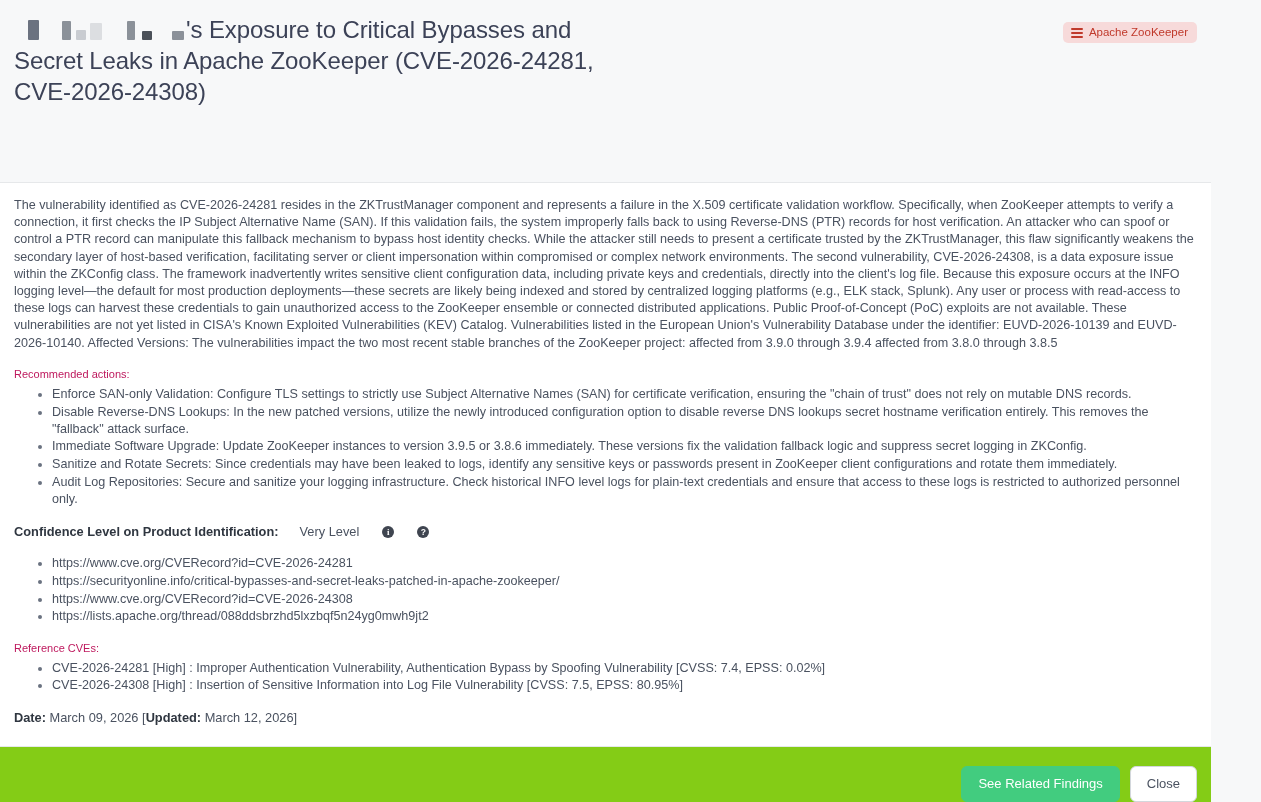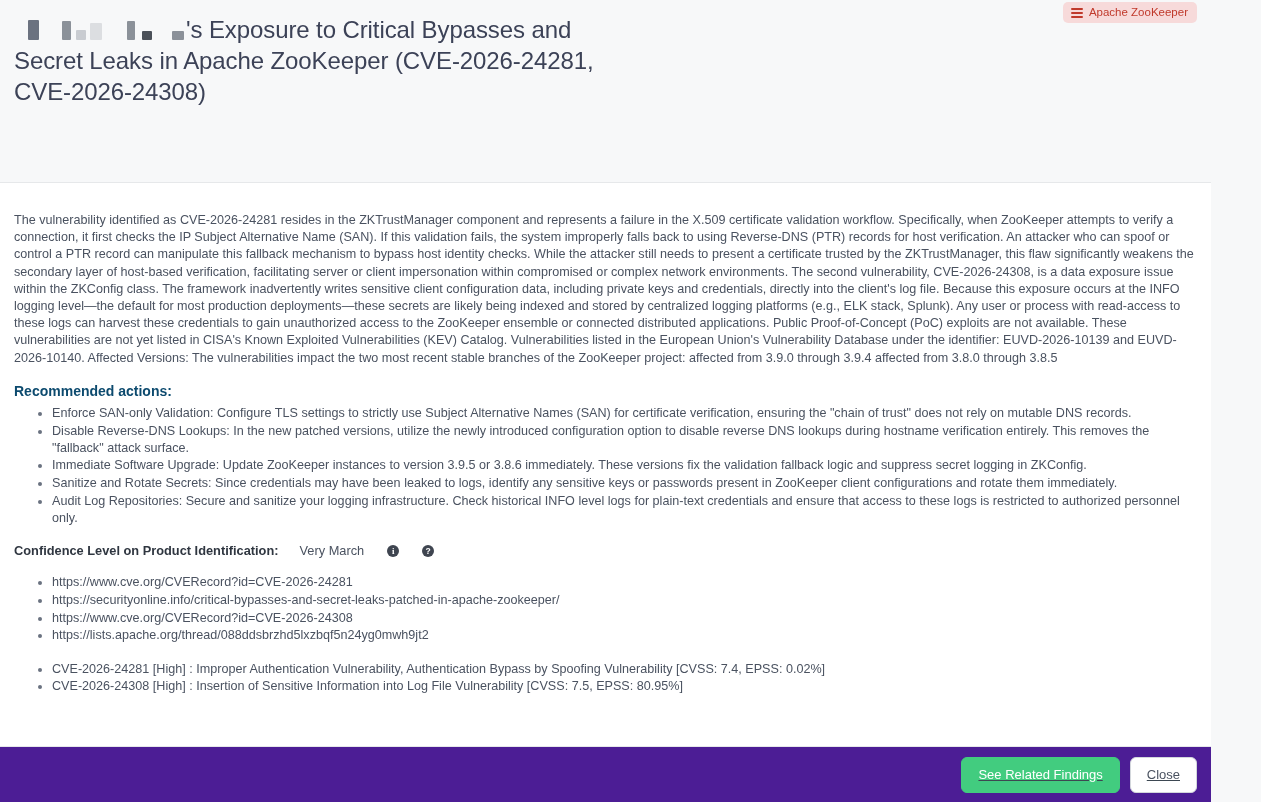--- a/index.html
+++ b/index.html
@@ -63,21 +63,21 @@
   .rb7 { left: 158px; top: 13px; width: 12px; height: 9px;  background: #8b9199; }
   .subtitle {
     margin: 20px 0 0 0;
     font-size: 12.5px;
     line-height: 17px;
     color: #4b5563;
     max-width: 600px;
   }
   .product-badge {
     position: absolute;
-    top: 2px;
+    top: 22px;
     right: 14px;
     display: inline-flex;
     align-items: center;
     gap: 6px;
     background: #f7dada;
     color: #c0392b;
     border-radius: 5px;
     padding: 4px 9px 4px 8px;
     font-size: 11.5px;
     line-height: 13px;
@@ -115,27 +115,27 @@
   .modal-body::-webkit-scrollbar { width: 14px; }
   .modal-body::-webkit-scrollbar-track { background: #ffffff; }
   .modal-body::-webkit-scrollbar-thumb {
     background: #ffffff;
     border-left: 1px solid #e6e8ea;
   }
   .para {
     font-size: 12.6px;
     line-height: 17.2px;
     color: #4a5260;
-    margin: 15px 0 16px 0;
+    margin: 0 0 16px 0;
     text-align: left;
   }
   .section-label {
-    font-size: 14px;
-    font-weight: bold;
-    color: #0c4a6e;
+    font-size: 11px;
+    font-weight: normal;
+    color: #be185d;
     margin: 0 0 6px 0;
   }
   ul.bullets {
     margin: 0 0 16px 0;
     padding-left: 38px;
     list-style: disc;
   }
   ul.bullets li {
     font-size: 12.6px;
     line-height: 17.2px;
@@ -182,28 +182,27 @@
     font-size: 12.8px;
     color: #4a5260;
     margin: 0 0 6px 0;
   }
   .date-line b { color: #2f3640; }
 
   
   .modal-footer {
     flex: 0 0 auto;
     height: 55px;
-    background: #4c1d95;
+    background: #84cc16;
     display: flex;
-    align-items: center;
+    align-items: flex-end;
     justify-content: flex-end;
     gap: 10px;
     padding: 0 14px;
     box-sizing: border-box;
-    text-decoration: underline;
   }
   .btn {
     font-family: "Liberation Sans", sans-serif;
     font-size: 13px;
     border-radius: 6px;
     padding: 9px 16px;
     cursor: pointer;
     border: 1px solid transparent;
     line-height: 16px;
     white-space: nowrap;
@@ -236,45 +235,47 @@
     </div>
   </div>
 
   <div class="modal-body">
 
     <p class="para">The vulnerability identified as CVE-2026-24281 resides in the ZKTrustManager component and represents a failure in the X.509 certificate validation workflow. Specifically, when ZooKeeper attempts to verify a connection, it first checks the IP Subject Alternative Name (SAN). If this validation fails, the system improperly falls back to using Reverse-DNS (PTR) records for host verification. An attacker who can spoof or control a PTR record can manipulate this fallback mechanism to bypass host identity checks. While the attacker still needs to present a certificate trusted by the ZKTrustManager, this flaw significantly weakens the secondary layer of host-based verification, facilitating server or client impersonation within compromised or complex network environments. The second vulnerability, CVE-2026-24308, is a data exposure issue within the ZKConfig class. The framework inadvertently writes sensitive client configuration data, including private keys and credentials, directly into the client's log file. Because this exposure occurs at the INFO logging level—the default for most production deployments—these secrets are likely being indexed and stored by centralized logging platforms (e.g., ELK stack, Splunk). Any user or process with read-access to these logs can harvest these credentials to gain unauthorized access to the ZooKeeper ensemble or connected distributed applications. Public Proof-of-Concept (PoC) exploits are not available. These vulnerabilities are not yet listed in CISA's Known Exploited Vulnerabilities (KEV) Catalog. Vulnerabilities listed in the European Union's Vulnerability Database under the identifier: EUVD-2026-10139 and EUVD-2026-10140. Affected Versions: The vulnerabilities impact the two most recent stable branches of the ZooKeeper project: affected from 3.9.0 through 3.9.4 affected from 3.8.0 through 3.8.5</p>
 
     <div class="section-label">Recommended actions:</div>
     <ul class="bullets">
       <li>Enforce SAN-only Validation: Configure TLS settings to strictly use Subject Alternative Names (SAN) for certificate verification, ensuring the "chain of trust" does not rely on mutable DNS records.</li>
-      <li>Disable Reverse-DNS Lookups: In the new patched versions, utilize the newly introduced configuration option to disable reverse DNS lookups during hostname verification entirely. This removes the "fallback" attack surface.</li>
+      <li>Disable Reverse-DNS Lookups: In the new patched versions, utilize the newly introduced configuration option to disable reverse DNS lookups secret hostname verification entirely. This removes the "fallback" attack surface.</li>
       <li>Immediate Software Upgrade: Update ZooKeeper instances to version 3.9.5 or 3.8.6 immediately. These versions fix the validation fallback logic and suppress secret logging in ZKConfig.</li>
       <li>Sanitize and Rotate Secrets: Since credentials may have been leaked to logs, identify any sensitive keys or passwords present in ZooKeeper client configurations and rotate them immediately.</li>
       <li>Audit Log Repositories: Secure and sanitize your logging infrastructure. Check historical INFO level logs for plain-text credentials and ensure that access to these logs is restricted to authorized personnel only.</li>
     </ul>
 
     <div class="inline-line">
       <b>Confidence Level on Product Identification:</b>
-      <span class="conf-value">Very March</span>
+      <span class="conf-value">Very Level</span>
       <span class="circ-icon">i</span>
       <span class="circ-icon q">?</span>
     </div>
 
     <ul class="bullets">
       <li><a class="ref-link" href="#">https://www.cve.org/CVERecord?id=CVE-2026-24281</a></li>
       <li><a class="ref-link" href="#">https://securityonline.info/critical-bypasses-and-secret-leaks-patched-in-apache-zookeeper/</a></li>
       <li><a class="ref-link" href="#">https://www.cve.org/CVERecord?id=CVE-2026-24308</a></li>
       <li><a class="ref-link" href="#">https://lists.apache.org/thread/088ddsbrzhd5lxzbqf5n24yg0mwh9jt2</a></li>
     </ul>
 
+    <div class="section-label">Reference CVEs:</div>
     <ul class="bullets">
       <li>CVE-2026-24281 [High] : Improper Authentication Vulnerability, Authentication Bypass by Spoofing Vulnerability [CVSS: 7.4, EPSS: 0.02%]</li>
       <li>CVE-2026-24308 [High] : Insertion of Sensitive Information into Log File Vulnerability [CVSS: 7.5, EPSS: 80.95%]</li>
     </ul>
 
+    <div class="date-line"><b>Date:</b> <span>March 09, 2026</span> [<b>Updated:</b> <span>March 12, 2026</span>]</div>
 
   </div>
 
   <div class="modal-footer">
     <button class="btn btn-primary">See Related Findings</button>
     <button class="btn btn-secondary">Close</button>
   </div>
 
 </div>
 

